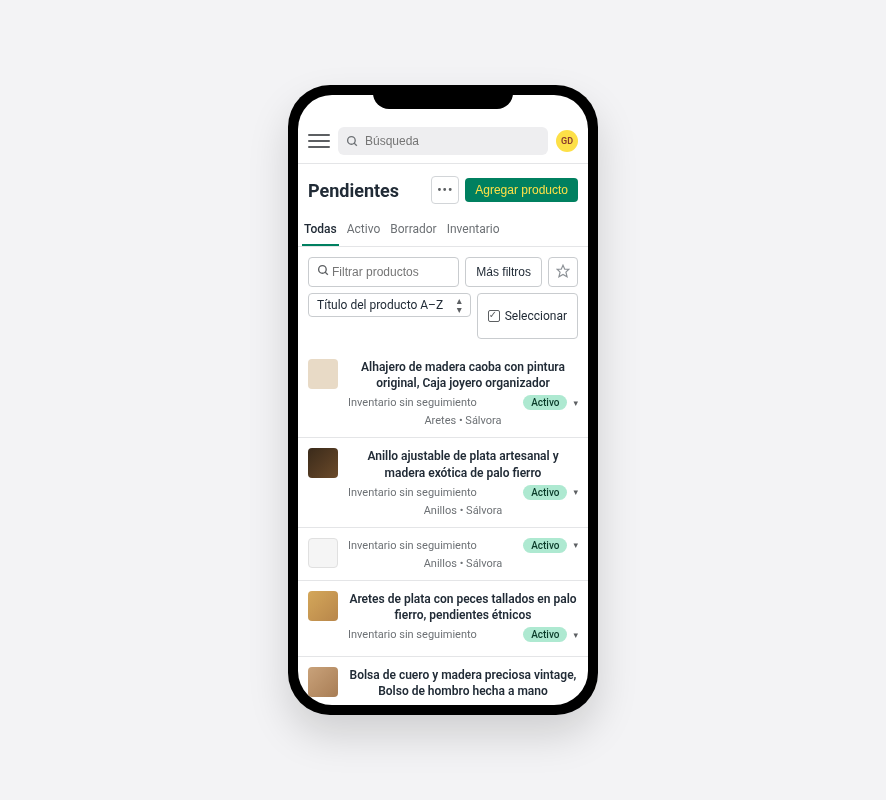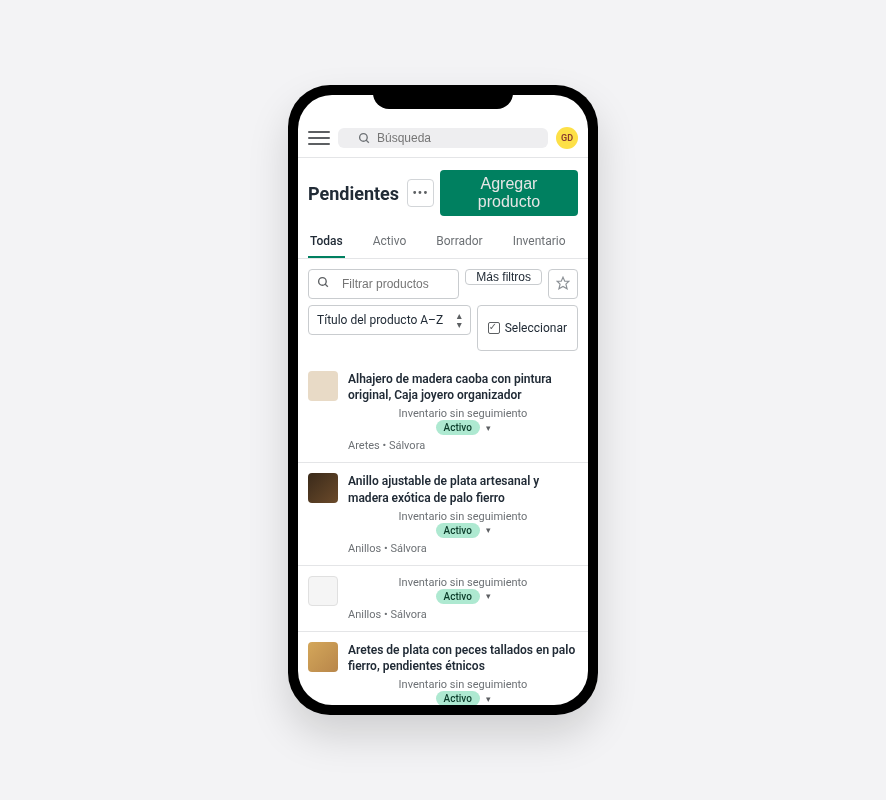--- a/index.html
+++ b/index.html
@@ -64,24 +64,24 @@
     justify-content: center;
     gap: 4px;
     cursor: pointer;
     flex-shrink: 0;
   }
   .hamburger span { height: 2px; background: #5c5f62; border-radius: 1px; }
   .search-wrap {
     flex: 1;
     background: #eeeef0;
     border-radius: 6px;
-    height: 20px;
-    display: flex;
-    align-items: center;
-    padding: 0 20px;
+    height: 28px;
+    display: flex;
+    align-items: center;
+    padding: 0 8px;
     gap: 6px;
   }
   .search-icon svg { display: block; }
   .search-input {
     border: none;
     background: transparent;
     outline: none;
     font-size: 12px;
     color: #6d7175;
     width: 100%;
@@ -121,32 +121,32 @@
     align-items: center;
     justify-content: center;
     cursor: pointer;
     color: #5c5f62;
     font-weight: bold;
     font-size: 12px;
     letter-spacing: 1px;
   }
   .primary-btn {
     background: #008060;
-    color: #e5e5e5;
+    color: #fde047;
     border: none;
     border-radius: 4px;
     padding: 5px 10px;
-    font-size: 16px;
+    font-size: 12px;
     font-weight: 500;
     cursor: pointer;
   }
   .tabs {
     display: flex;
-    gap: 26px;
-    padding: 0 10px;
+    gap: 6px;
+    padding: 0 4px;
     border-bottom: 1px solid #e4e5e7;
     font-size: 12px;
   }
   .tab {
     padding: 8px 2px;
     color: #6d7175;
     cursor: pointer;
     border-bottom: 2px solid transparent;
   }
   .tab.active {
@@ -160,35 +160,35 @@
     padding: 10px 10px 6px 10px;
   }
   .filter-input-wrap {
     flex: 1;
     border: 1px solid #c9cccf;
     border-radius: 4px;
     height: 30px;
     display: flex;
     align-items: center;
     padding: 0 8px;
-    gap: 12px;
+    gap: 2px;
     min-width: 0;
   }
   .filter-input-wrap input {
     border: none;
     outline: none;
     font-size: 12px;
     width: 100%;
     color: #6d7175;
   }
   .outline-btn {
     border: 1px solid #c9cccf;
     background: #fff;
     border-radius: 4px;
-    height: 16px;
+    height: 30px;
     padding: 0 10px;
     font-size: 12px;
     color: #212b36;
     cursor: pointer;
     display: flex;
     align-items: center;
     gap: 4px;
   }
   .star-btn {
     border: 1px solid #c9cccf;
@@ -204,21 +204,21 @@
   }
   .filters-row2 {
     display: flex;
     gap: 6px;
     padding: 0 10px 10px 10px;
   }
   .sort-select {
     flex: 1;
     border: 1px solid #c9cccf;
     border-radius: 4px;
-    height: 30px;
+    height: 24px;
     padding: 0 8px;
     font-size: 12px;
     display: flex;
     align-items: center;
     justify-content: space-between;
     cursor: pointer;
     min-width: 0;
   }
   .caret { color: #5c5f62; font-size: 10px; line-height: 1; display: flex; flex-direction: column; }
   .select-btn {
@@ -251,20 +251,21 @@
   }
   .list {
     flex: 1;
     overflow: hidden;
   }
   .item {
     display: flex;
     gap: 10px;
     padding: 10px;
     border-top: 1px solid #e4e5e7;
+    text-align: center;
   }
   .item:first-child { border-top: none; }
   .thumb {
     width: 30px;
     height: 30px;
     background: #e8dac6;
     border-radius: 4px;
     flex-shrink: 0;
     display: flex;
     align-items: center;
@@ -283,21 +284,20 @@
     line-height: 1.35;
     margin-bottom: 4px;
   }
   .item-meta {
     font-size: 11px;
     color: #6d7175;
     display: flex;
     align-items: center;
     justify-content: space-between;
     margin-bottom: 4px;
-    flex-direction: column;
   }
   .badge-row { display: flex; align-items: center; gap: 6px; }
   .badge {
     background: #aee9d1;
     color: #0a3b29;
     border-radius: 10px;
     padding: 2px 8px;
     font-size: 10px;
     font-weight: 500;
   }

